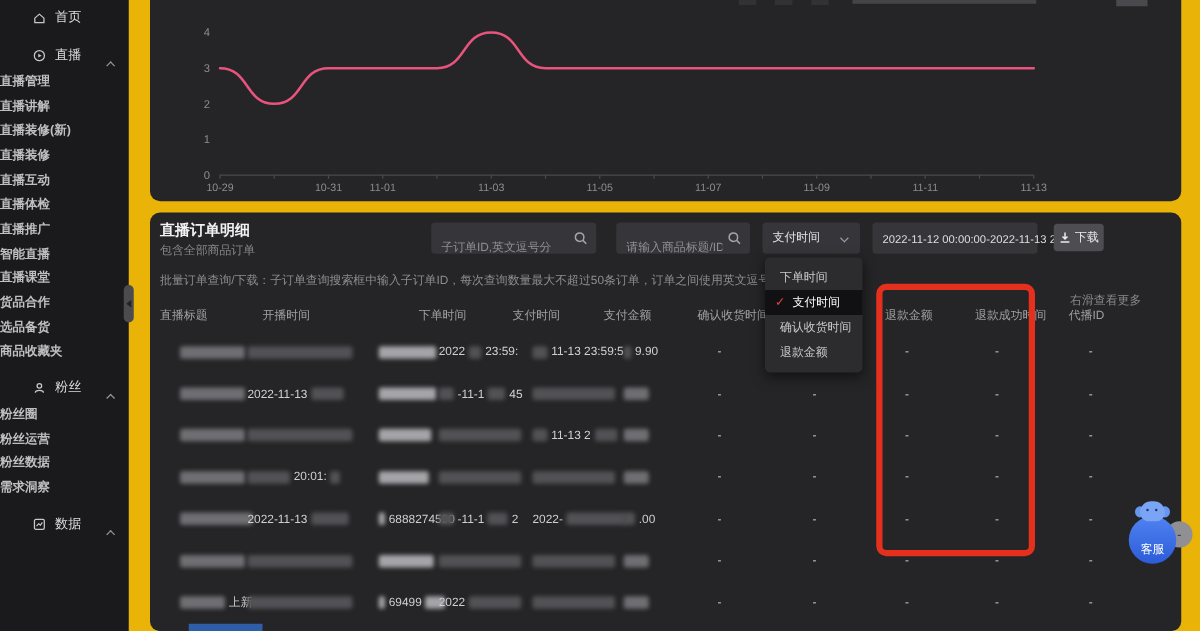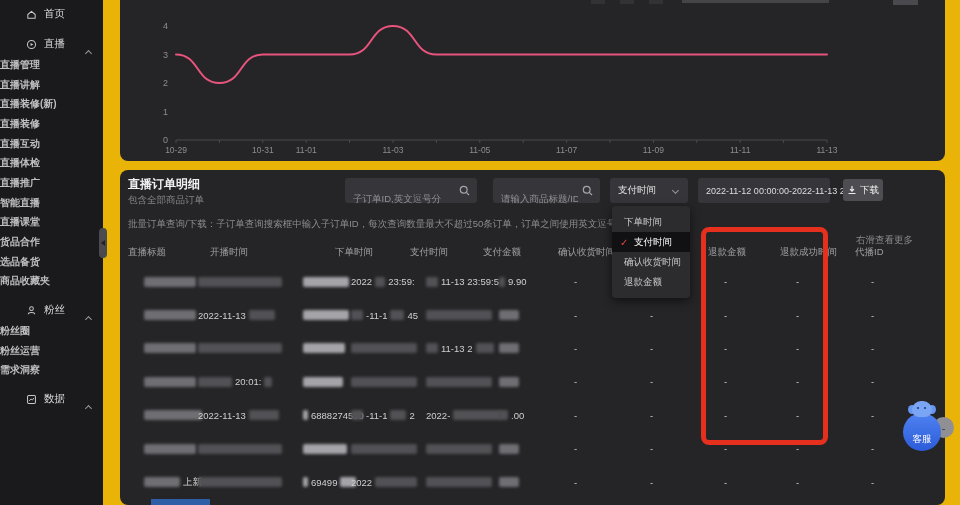--- a/index.html
+++ b/index.html
@@ -122,20 +122,21 @@
           <svg width="11" height="11" viewBox="0 0 12 12">
             <circle cx="6" cy="4" r="2" fill="none" stroke="#c8c8cb" stroke-width="1.1"></circle>
             <path d="M2.5 10 C2.5 7.4 9.5 7.4 9.5 10" fill="none" stroke="#c8c8cb" stroke-width="1.1"></path>
           </svg>
         </span>
         <span class="lbl">粉丝</span>
         <span class="chev-wrap"><span class="chev up"></span></span>
       </div>
       <div class="side-sub">粉丝圈</div>
       <div class="side-sub">粉丝运营</div>
+      <div class="side-sub">粉丝数据</div>
       <div class="side-sub">需求洞察</div>
       <div class="side-section gap8">
         <span class="sideicon">
           <svg width="11" height="11" viewBox="0 0 12 12">
             <rect x="1.7" y="1.7" width="8.6" height="8.6" rx="1.2" fill="none" stroke="#c8c8cb" stroke-width="1.1"></rect>
             <polyline points="3.5,7.6 5.4,5.4 7,6.6 8.6,4.3" fill="none" stroke="#c8c8cb" stroke-width="1"></polyline>
           </svg>
         </span>
         <span class="lbl">数据</span>
         <span class="chev-wrap"><span class="chev up"></span></span>

